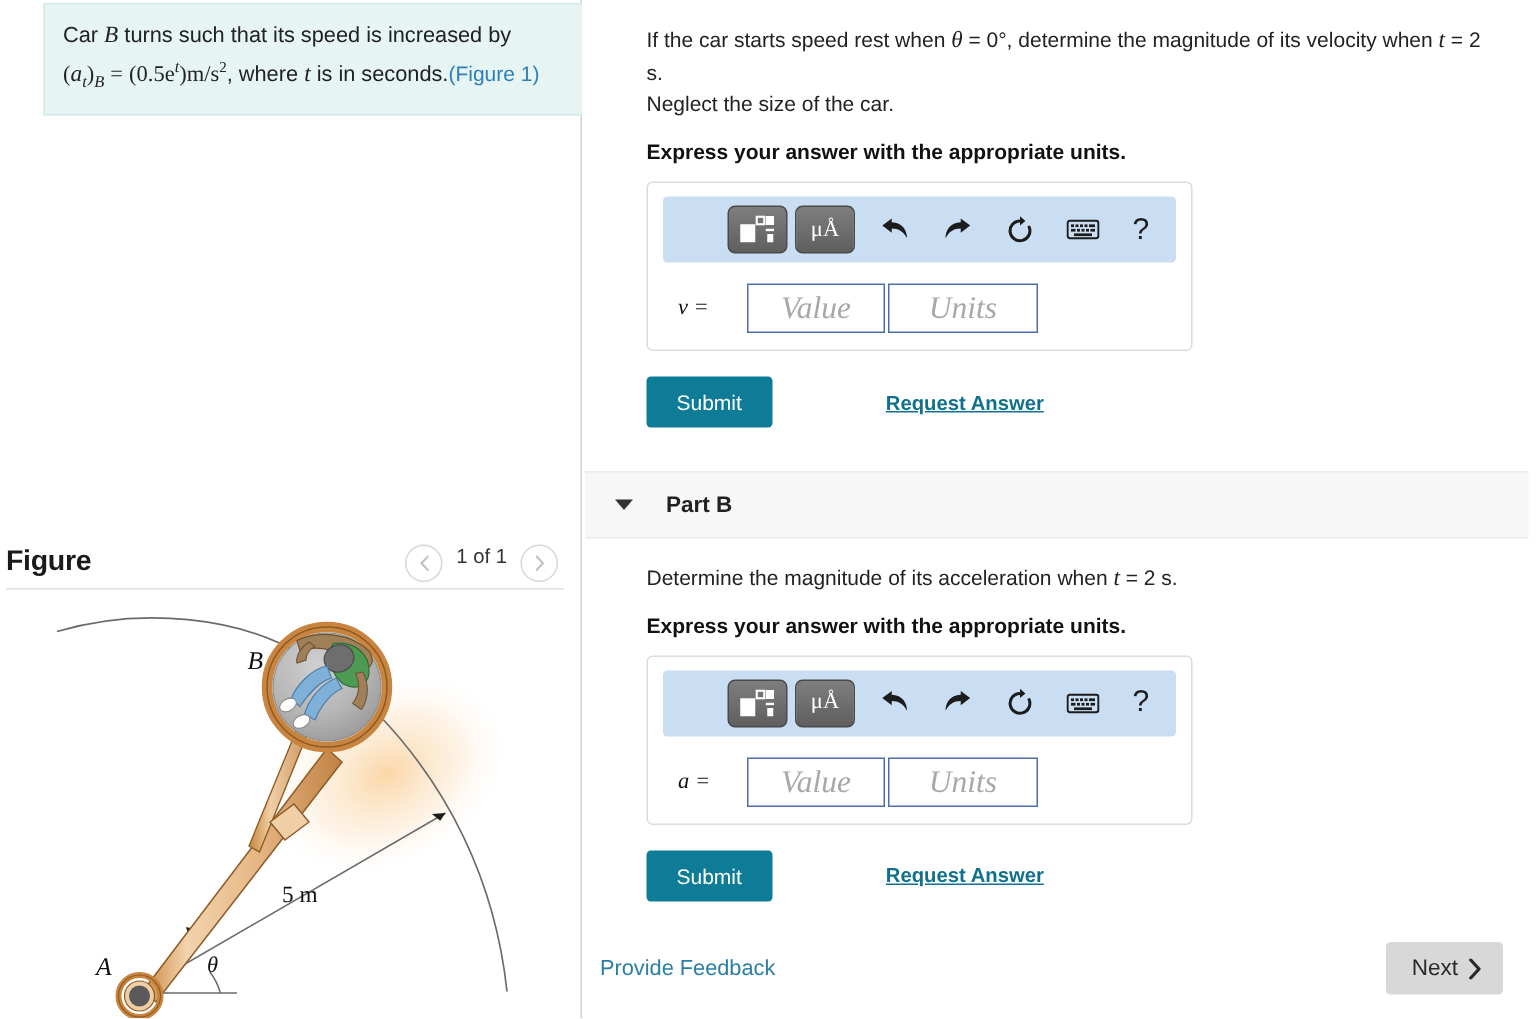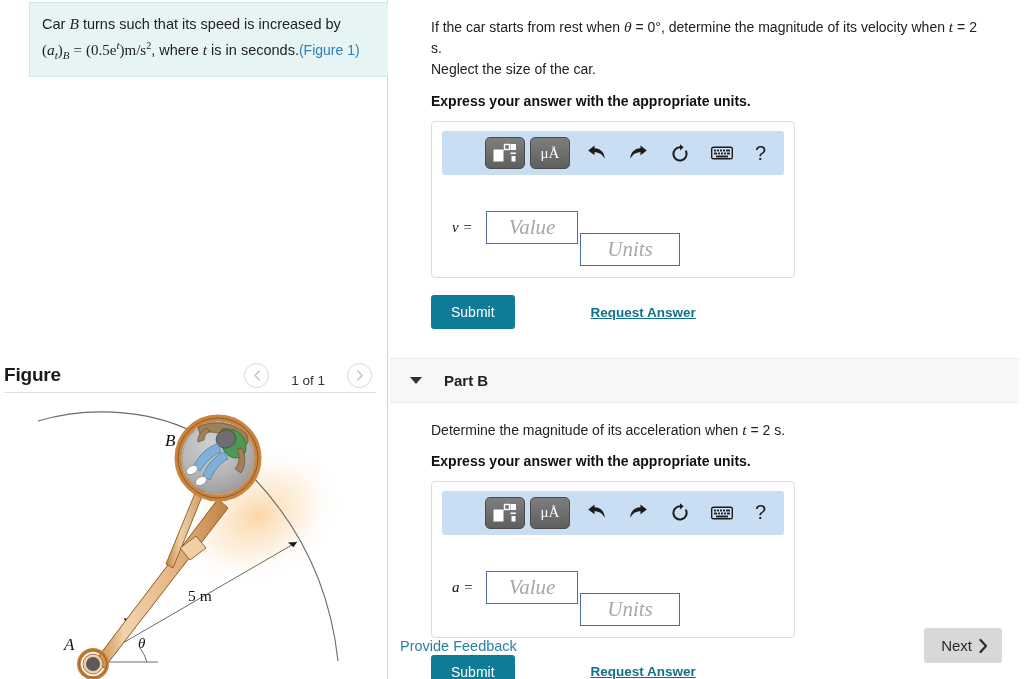--- a/index.html
+++ b/index.html
@@ -38,21 +38,21 @@
   sup.ital { font-family: "Liberation Serif", serif; font-style: italic; font-size: 11px; }
 
   .figure-header {
     position: absolute;
     top: 358px; left: 0; width: 380px;
     display: flex; align-items: center;
     padding: 0 8px 0 4px;
     height: 34px;
   }
   .figure-title { font-size: 19px; font-weight: bold; color: #1a1a1a; letter-spacing: -0.2px; }
-  .fig-nav { margin-left: auto; display: flex; align-items: flex-end; gap: 22px; }
+  .fig-nav { margin-left: auto; display: flex; align-items: flex-start; gap: 9px; }
   .circ-btn {
     width: 25px; height: 25px; border-radius: 50%;
     border: 1px solid #d8d8d8; background: #fff;
     display: flex; align-items: center; justify-content: center;
     color: #b9b9b9; font-size: 12px; line-height: 1;
     cursor: pointer; user-select: none;
   }
   .fig-count { font-size: 13.5px; color: #333; }
   .fig-rule { position: absolute; top: 392px; left: 4px; width: 372px; height: 1px; background: #e0e0e0; }
 
@@ -129,24 +129,24 @@
 
   .input-row { display: flex; align-items: center; margin-top: 14px; padding-left: 10px; }
   .var-label {
     font-family: "Liberation Serif", serif; font-style: italic;
     font-size: 15px; color: #111; width: 34px;
   }
   .inp {
     height: 33px; border: 1px solid #4b6ea9; background: #fff;
     display: flex; align-items: center; justify-content: center;
     font-family: "Liberation Serif", serif; font-style: italic;
-    font-size: 21px; color: #a8a8a8; cursor: text;
+    font-size: 21px; color: #a8a8a8; cursor: text; margin-left: 12px;
   }
   .inp-value { width: 92px; }
-  .inp-units { width: 100px; margin-left: 2px; margin-top: 44px; }
+  .inp-units { width: 100px; margin-left: 2px; }
 
   .submit-row { display: flex; align-items: center; margin-top: 17px; gap: 48px; }
   .submit-btn {
     background: #0e7c97; color: #fff;
     border: none; border-radius: 3px;
     font-size: 14px; font-family: "Liberation Sans", sans-serif;
     padding: 9px 20px; cursor: pointer;
   }
   .req-link {
     margin-left: 28px; color: #11718c; font-size: 13.5px;
@@ -280,21 +280,21 @@
         <text x="188" y="205" font-family="Liberation Serif, serif" font-size="15.5" fill="#111">5 m</text>
         <text x="138" y="252" font-family="Liberation Serif, serif" font-style="italic" font-size="15" fill="#111">θ</text>
       </svg>
     </div>
   </div>
 
   <div class="right-panel">
 
     <div class="part-body">
       <div class="q-text">
-        <span>If the car starts from rest when </span><span class="mathvar">θ</span><span> = 0°</span><span>, determine the magnitude of its velocity when </span><span class="mathvar">t</span><span> = 2 s.</span><br><span>Neglect the size of the car.</span>
+        <span>If the car starts speed rest when </span><span class="mathvar">θ</span><span> = 0°</span><span>, determine the magnitude of its velocity when </span><span class="mathvar">t</span><span> = 2 s.</span><br><span>Neglect the size of the car.</span>
       </div>
       <div class="q-bold">Express your answer with the appropriate units.</div>
 
       <div class="answer-box">
         <div class="mathbar">
           <div class="mb-btn">
             <svg width="24" height="20" viewBox="0 0 24 20">
               <rect x="1" y="7" width="9" height="11" fill="#fff" stroke="#fff" stroke-width="1"></rect>
               <rect x="11.5" y="1.5" width="5" height="5" fill="none" stroke="#fff" stroke-width="1.4"></rect>
               <rect x="17.5" y="1" width="5.5" height="6" fill="#fff"></rect>

